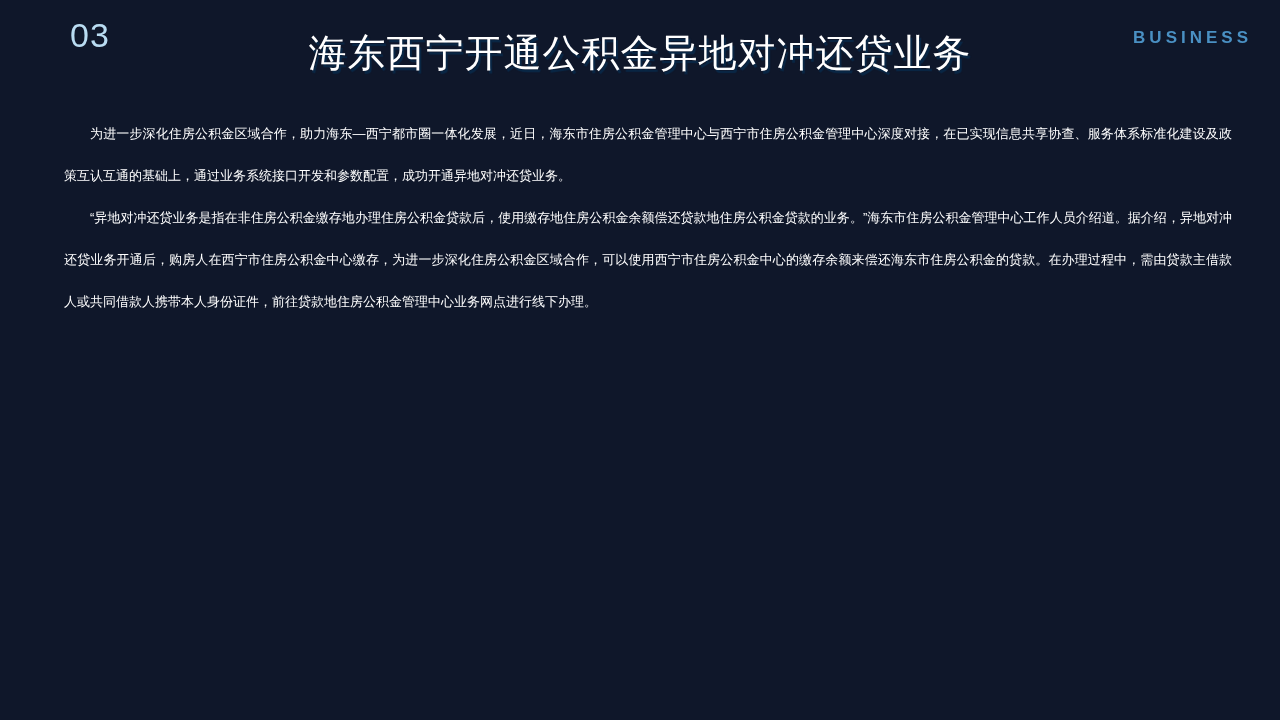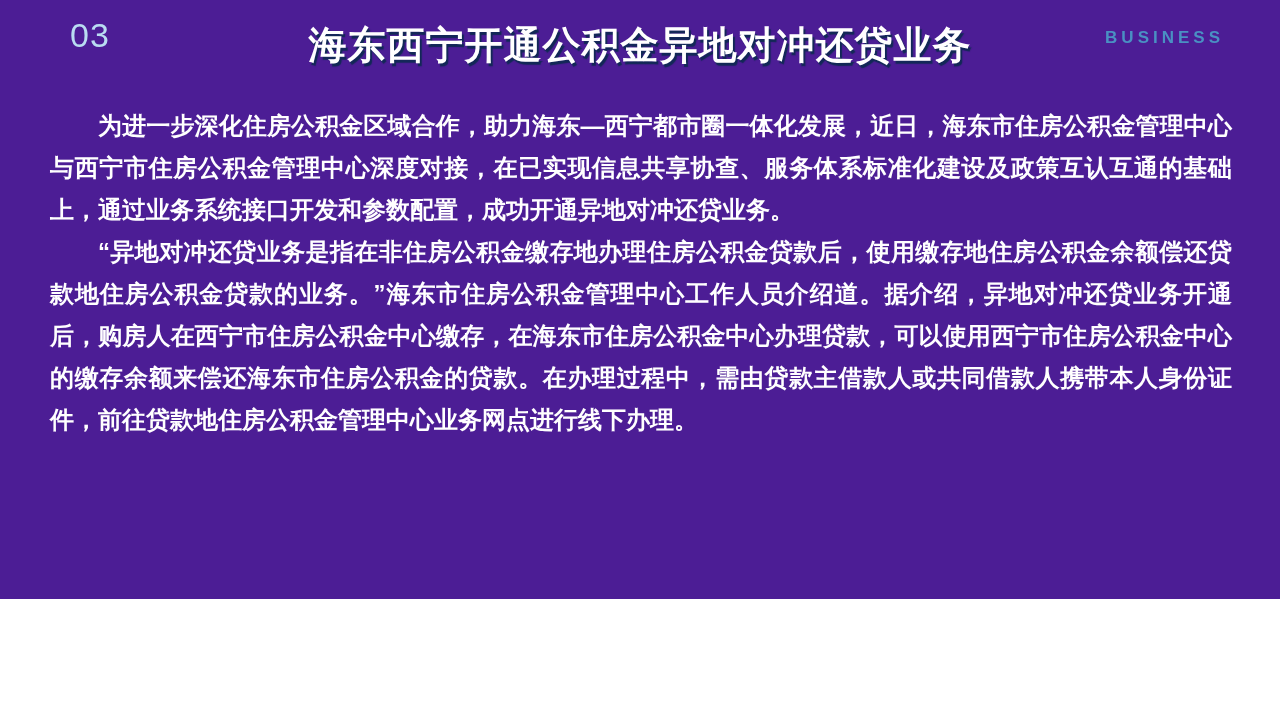--- a/index.html
+++ b/index.html
@@ -4,68 +4,67 @@
 <style>
   * { margin: 0; padding: 0; box-sizing: border-box; }
   html, body { width: 1280px; height: 720px; }
   body {
     font-family: "Liberation Sans", "DejaVu Sans", sans-serif;
     overflow: hidden;
   }
   .slide {
     position: relative;
     width: 1280px;
-    height: 599px;
-    background: #4c1d95;
+    height: 720px;
+    background: #0f172a;
     overflow: hidden;
   }
   .page-number {
     position: absolute;
     left: 70px;
     top: 16px;
     font-size: 34px;
     font-weight: 400;
     color: #b9dcf2;
     letter-spacing: 1px;
   }
   .watermark {
     position: absolute;
-    right: 56px;
+    right: 28px;
     top: 28px;
     font-size: 17px;
     font-weight: 700;
     color: #4a90c3;
     letter-spacing: 4px;
   }
   .slide-title {
-    padding-top: 20px;
+    padding-top: 28px;
     text-align: center;
     font-size: 38px;
-    font-weight: 700;
+    font-weight: 400;
     color: #ffffff;
     text-shadow: 2px 3px 1px rgba(8, 42, 75, 0.85);
     letter-spacing: 1px;
   }
   .body-text {
-    margin: 34px 48px 0 50px;
+    margin: 34px 48px 0 64px;
     color: #ffffff;
-    font-size: 24px;
+    font-size: 13px;
     line-height: 42px;
     text-align: justify;
-    font-weight: bold;
   }
   .body-text p {
     text-indent: 2em;
     margin: 0;
   }
 </style>
 </head>
 <body>
 
 <div class="slide">
   <div class="page-number">03</div>
   <div class="watermark">BUSINESS</div>
   <h1 class="slide-title">海东西宁开通公积金异地对冲还贷业务</h1>
   <div class="body-text">
     <p>为进一步深化住房公积金区域合作，助力海东—西宁都市圈一体化发展，近日，海东市住房公积金管理中心与西宁市住房公积金管理中心深度对接，在已实现信息共享协查、服务体系标准化建设及政策互认互通的基础上，通过业务系统接口开发和参数配置，成功开通异地对冲还贷业务。</p>
-    <p>“异地对冲还贷业务是指在非住房公积金缴存地办理住房公积金贷款后，使用缴存地住房公积金余额偿还贷款地住房公积金贷款的业务。”海东市住房公积金管理中心工作人员介绍道。据介绍，异地对冲还贷业务开通后，购房人在西宁市住房公积金中心缴存，在海东市住房公积金中心办理贷款，可以使用西宁市住房公积金中心的缴存余额来偿还海东市住房公积金的贷款。在办理过程中，需由贷款主借款人或共同借款人携带本人身份证件，前往贷款地住房公积金管理中心业务网点进行线下办理。</p>
+    <p>“异地对冲还贷业务是指在非住房公积金缴存地办理住房公积金贷款后，使用缴存地住房公积金余额偿还贷款地住房公积金贷款的业务。”海东市住房公积金管理中心工作人员介绍道。据介绍，异地对冲还贷业务开通后，购房人在西宁市住房公积金中心缴存，为进一步深化住房公积金区域合作，可以使用西宁市住房公积金中心的缴存余额来偿还海东市住房公积金的贷款。在办理过程中，需由贷款主借款人或共同借款人携带本人身份证件，前往贷款地住房公积金管理中心业务网点进行线下办理。</p>
   </div>
 </div>
 
 </body></html>

